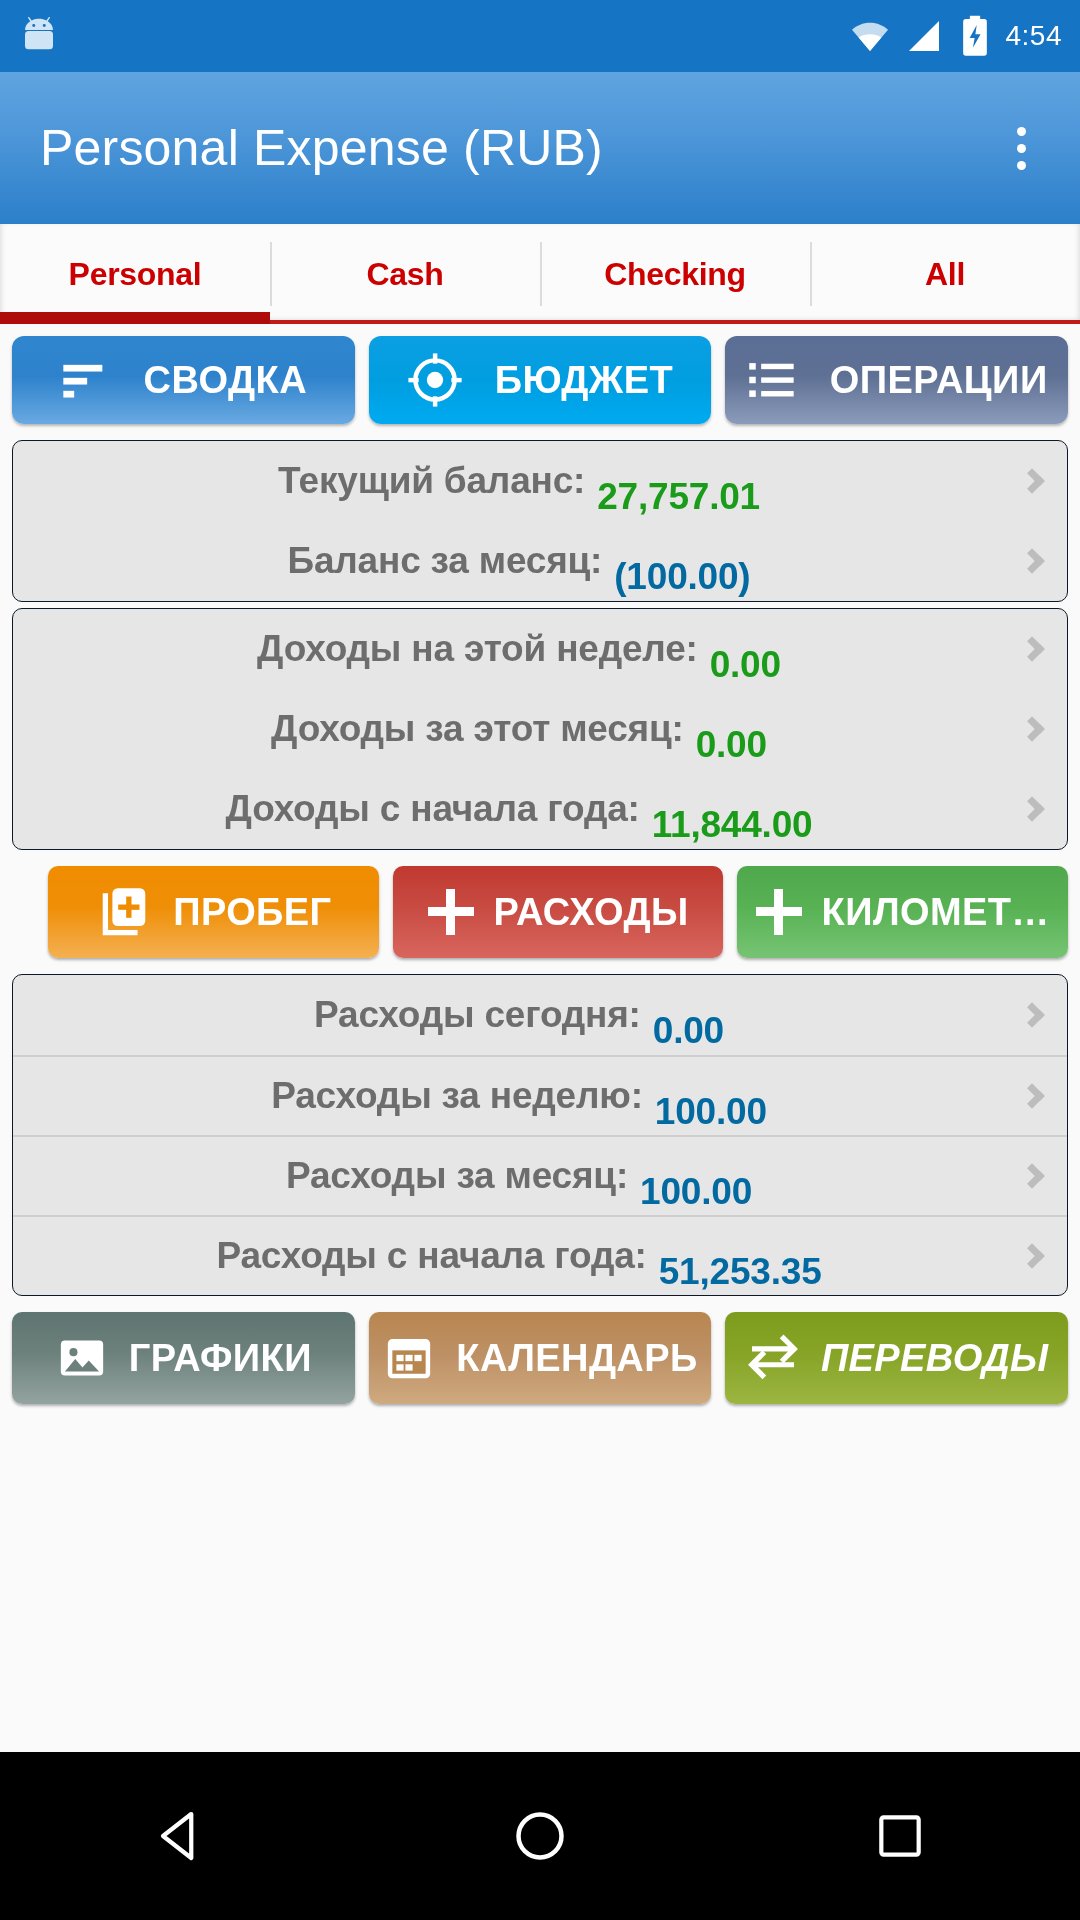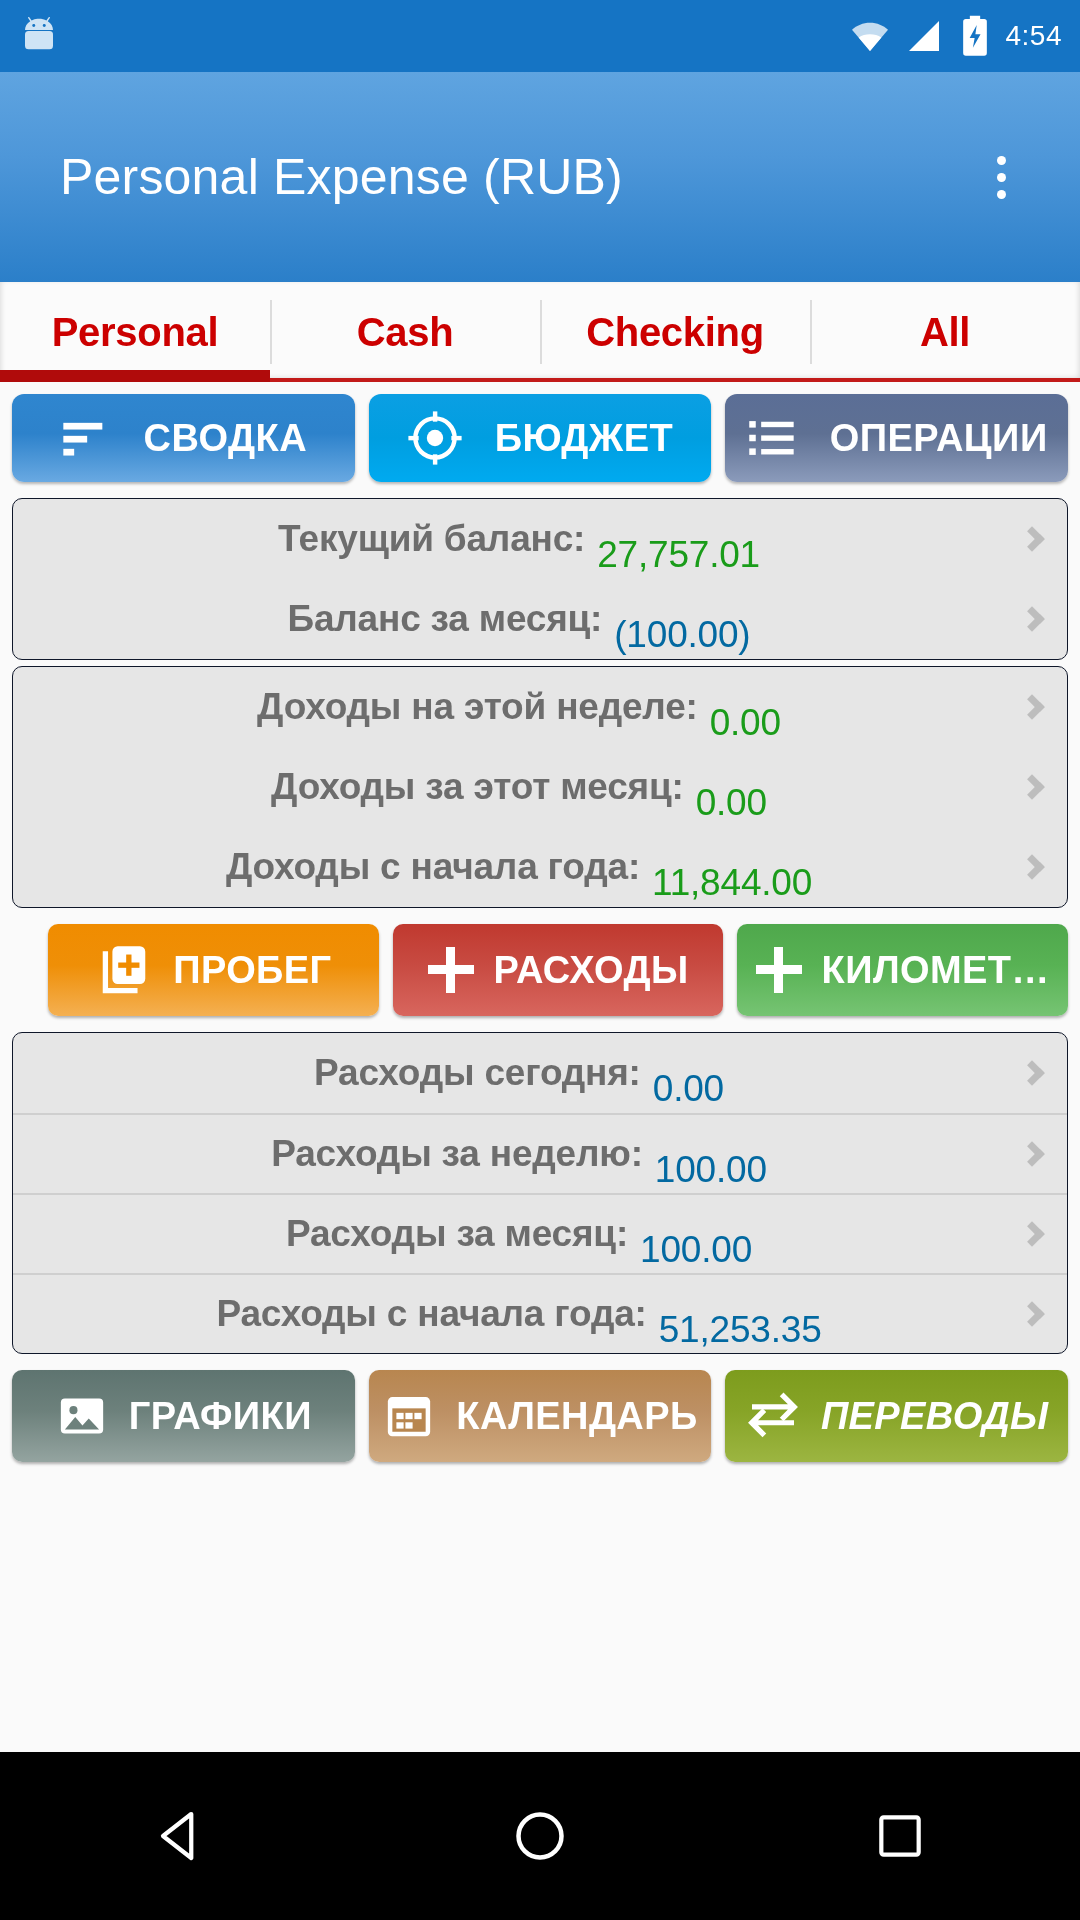--- a/index.html
+++ b/index.html
@@ -15,23 +15,23 @@
   .statusbar{
     height:72px; background:#1574c4; display:flex; align-items:center;
     padding:0 18px; color:#fff;
   }
   .sb-left{ display:flex; align-items:center; gap:10px; }
   .sb-right{ margin-left:auto; display:flex; align-items:center; gap:14px; }
   .sb-time{ font-size:28px; font-weight:400; letter-spacing:0.5px; line-height:1; }
 
   
   .appbar{
-    height:210px;
+    height:152px;
     background:linear-gradient(180deg,#5fa4e0 0%,#4e97d9 40%,#2b7fc9 100%);
-    display:flex; align-items:center; padding:0 60px;
+    display:flex; align-items:center; padding:0 40px;
     position:relative;
   }
   .appbar-title{
     color:#ffffff; font-size:50px; font-weight:400; letter-spacing:0.2px;
   }
   .overflow{
     margin-left:auto; display:flex; flex-direction:column; gap:8px;
     padding:10px 14px; cursor:pointer;
   }
   .overflow i{ display:block; width:9px; height:9px; border-radius:50%; background:#fff; }
@@ -39,21 +39,21 @@
   
   .tabs{
     height:100px; background:#fbfbfb; display:flex; position:relative;
     box-shadow:0 -3px 6px rgba(0,0,0,0.18) inset;
   }
   .tab{
     flex:1; display:flex; align-items:center; justify-content:center;
     position:relative; cursor:pointer;
   }
   .tab-label{
-    color:#cc0000; font-size:40px; font-weight:bold; letter-spacing:-0.3px;
+    color:#cc0000; font-size:32px; font-weight:bold; letter-spacing:-0.3px;
   }
   .tab:not(:first-child)::before{
     content:""; position:absolute; left:0; top:18px; bottom:18px;
     width:2px; background:#dcdcdc;
   }
   .tab .ind{
     position:absolute; left:0; right:0; bottom:0; height:4px; background:#c21a19;
   }
   .tab.active .ind{ height:12px; background:#b00b0b; }
 
@@ -77,21 +77,21 @@
   .card{
     margin:6px 12px; background:#e6e6e6; border:1px solid #0f172a;
     border-radius:10px; overflow:hidden;
   }
   .row{
     height:80px; display:flex; align-items:center; justify-content:center;
     position:relative; padding:0 70px 0 28px; cursor:pointer;
   }
   .row.sep{ border-top:2px solid #cfcfcf; }
   .row-label{ color:#6d6d6d; font-size:37px; font-weight:bold; letter-spacing:-0.2px; }
-  .row-value{ font-size:37px; font-weight:normal; margin-left:12px; letter-spacing:-0.2px;margin-top:32px; }
+  .row-value{ font-size:37px; font-weight:bold; margin-left:12px; letter-spacing:-0.2px;margin-top:32px; }
   .v-green{ color:#1a9c1a; }
   .v-red{ color:#0369a1; }
   .chev{
     position:absolute; right:26px; top:50%; transform:translateY(-50%);
     width:18px; height:18px; border-right:7px solid #bdbdbd; border-top:7px solid #bdbdbd;
     transform:translateY(-50%) rotate(45deg);
   }
 
   
   .act-row{ display:flex; gap:14px; padding:10px 12px; }

